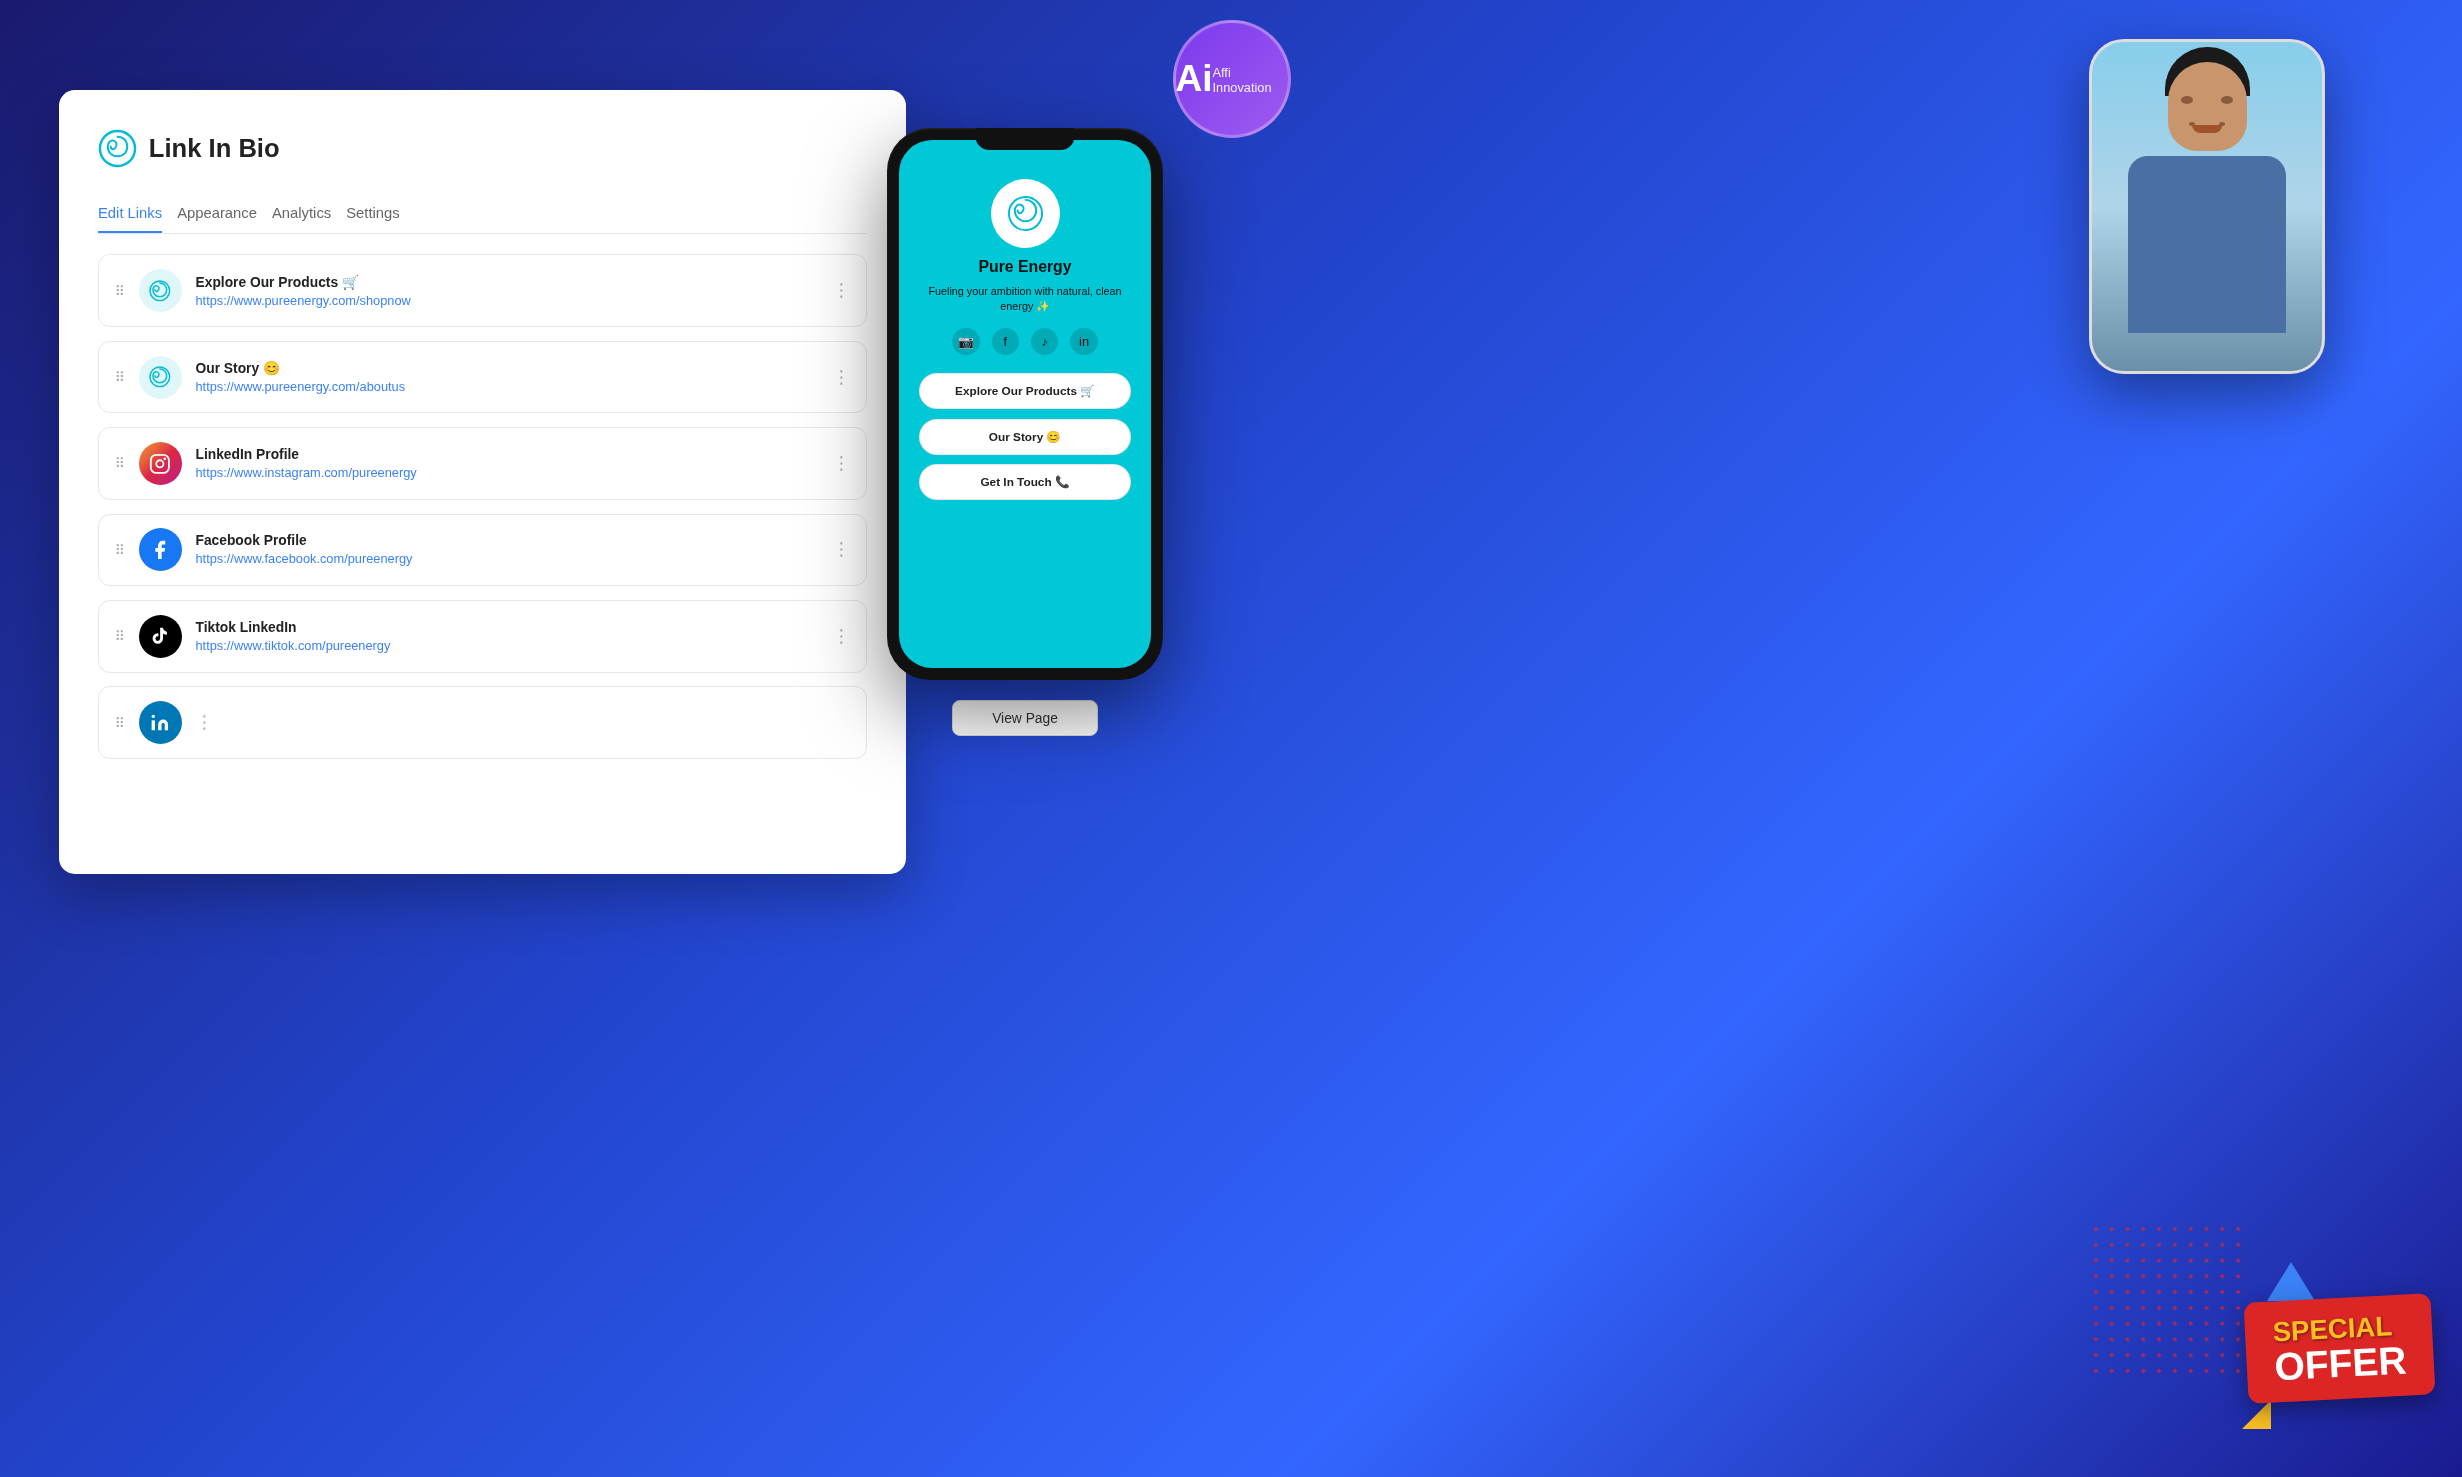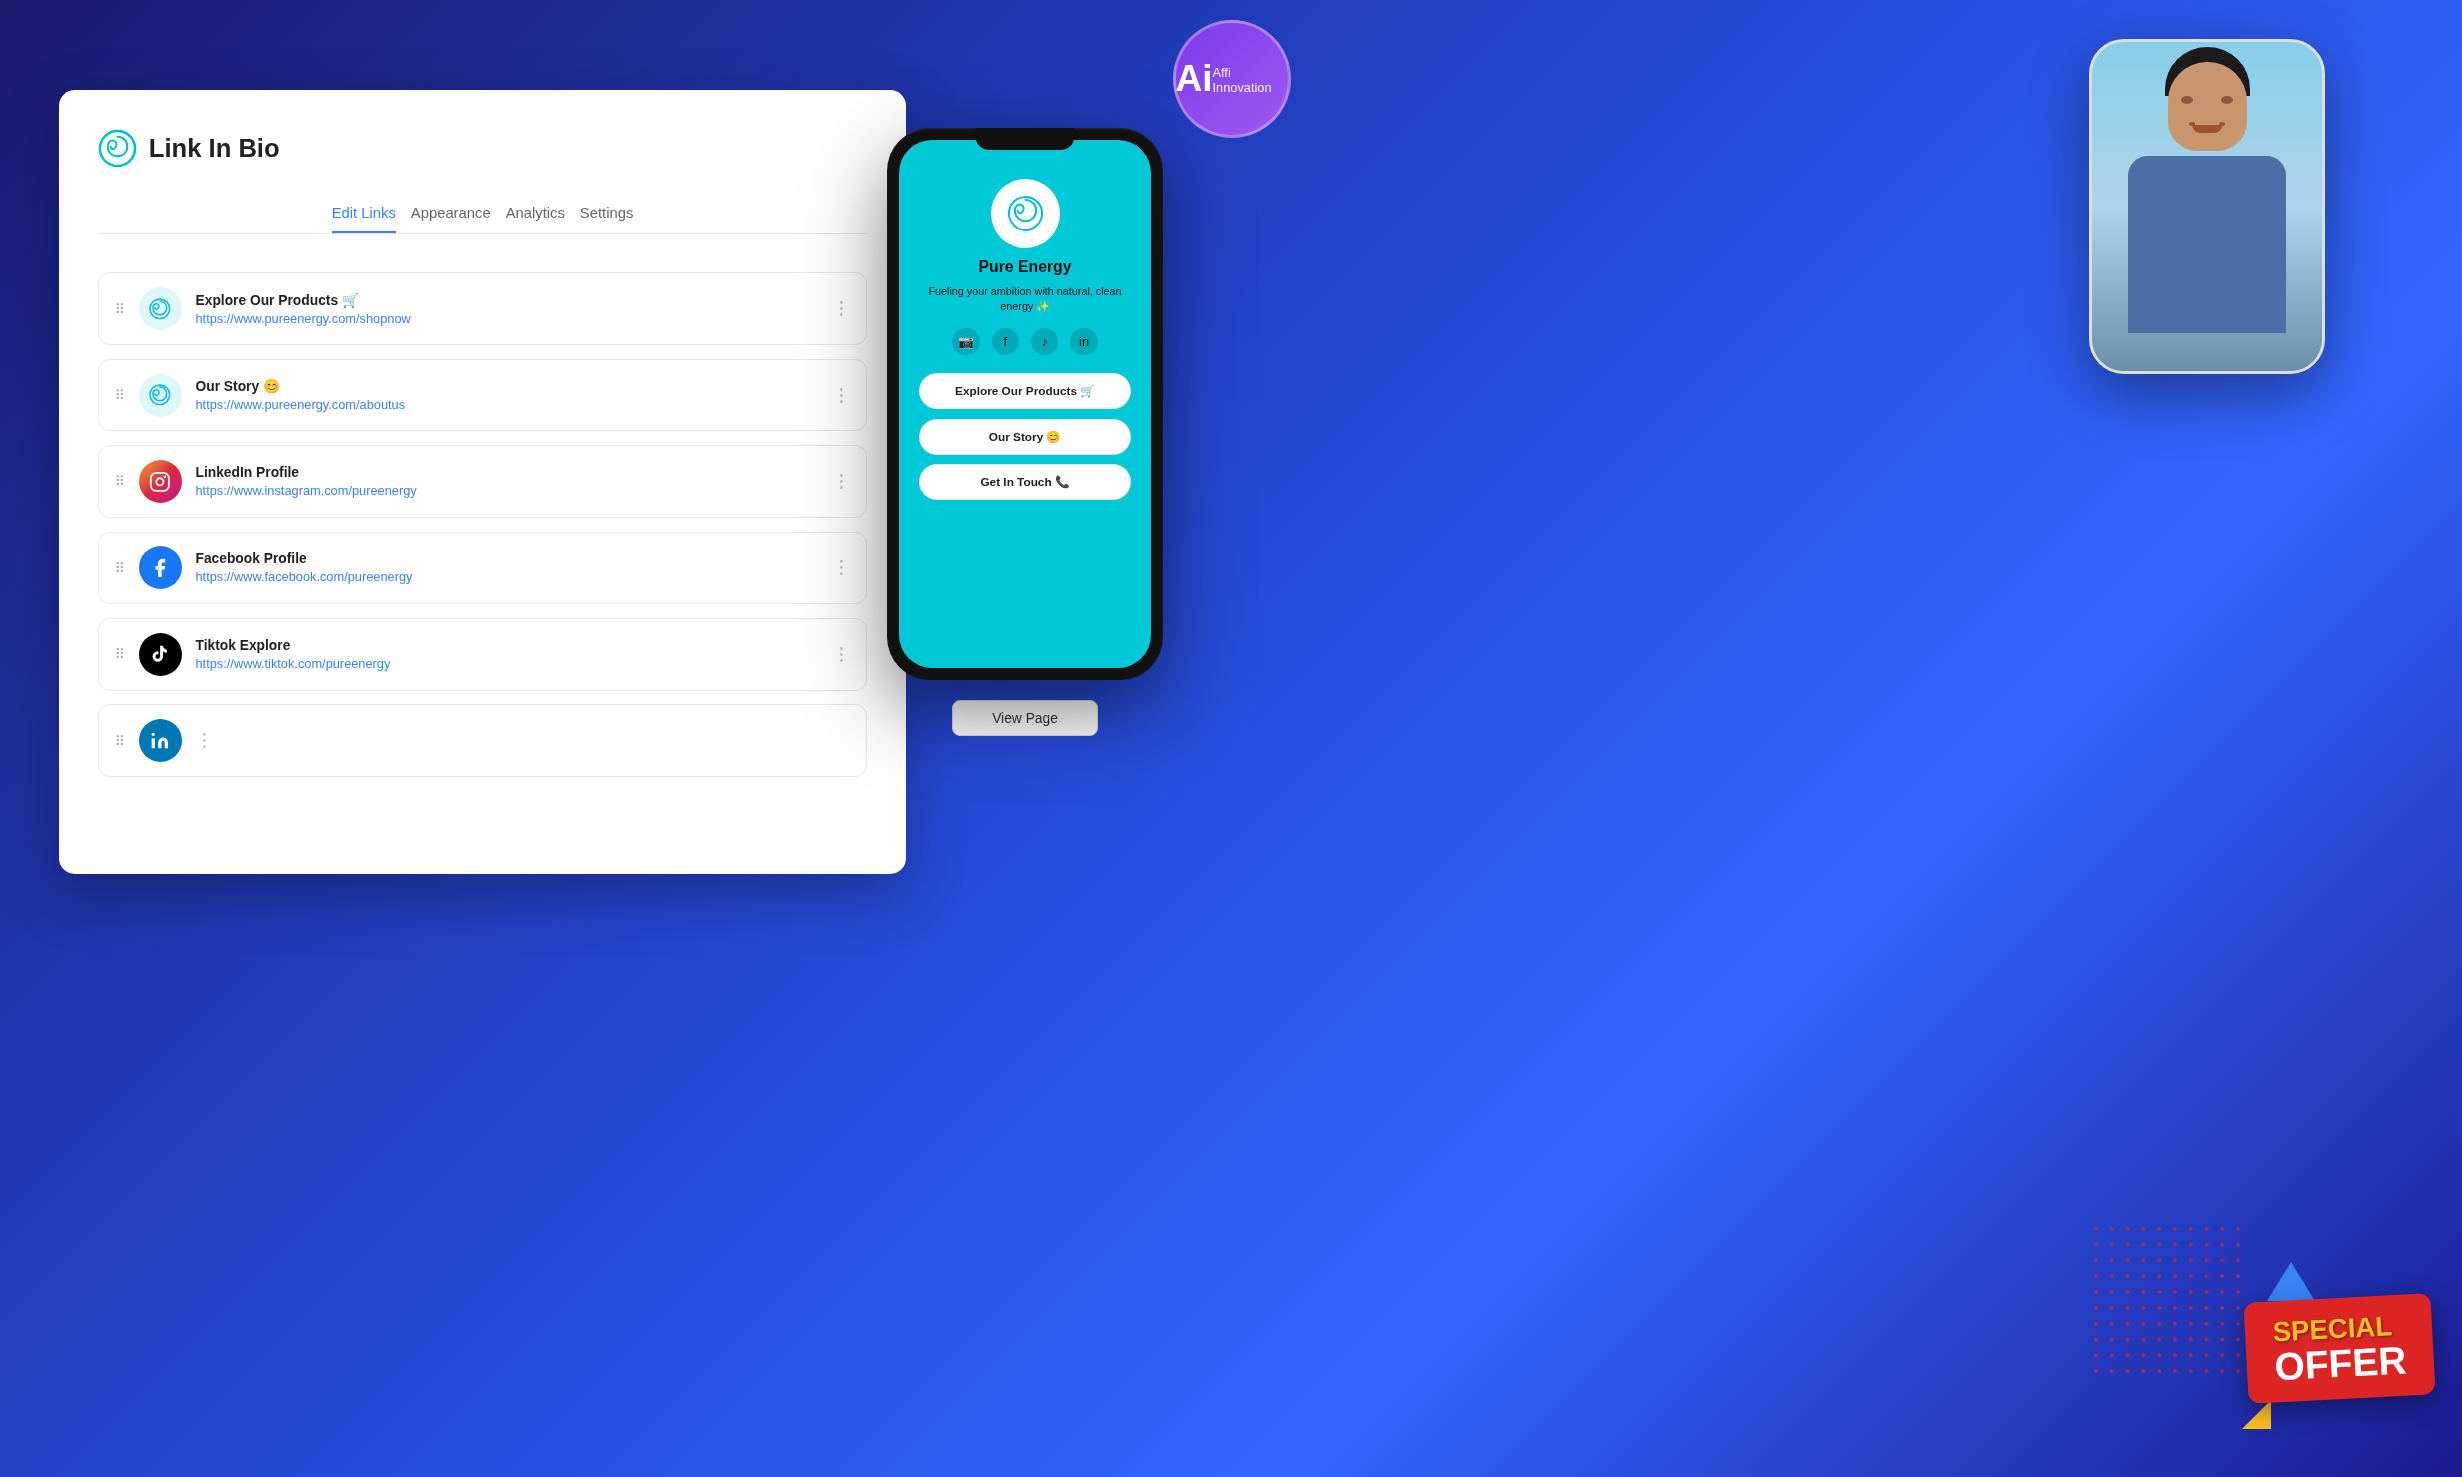--- a/index.html
+++ b/index.html
@@ -69,22 +69,21 @@
       font-size: 25.6px;
       font-weight: 600;
       color: #222;
     }
 
     
     .tabs {
       display: flex;
       gap: 15px;
       border-bottom: 1px solid #e5e7eb;
-      margin-bottom: 38px;
-      justify-content: center;
+      margin-bottom: 20px;
     }
     .tab {
       padding: 7.9px 0 9.9px;
       font-size: 14.8px;
       color: #666;
       cursor: pointer;
       border-bottom: 2px solid transparent;
     }
     .tab.active {
       color: #3b82f6;
@@ -451,21 +450,21 @@
   </div>
 
   <div class="link-row">
     <span class="drag-handle">⠿</span>
     <div class="link-icon tiktok">
       <svg width="19.7" height="19.7" viewBox="0 0 24 24" fill="white">
         <path d="M19.59 6.69a4.83 4.83 0 0 1-3.77-4.25V2h-3.45v13.67a2.89 2.89 0 0 1-2.88 2.5 2.89 2.89 0 0 1-2.89-2.89 2.89 2.89 0 0 1 2.89-2.89c.28 0 .54.04.79.1V9.01a6.33 6.33 0 0 0-.79-.05 6.34 6.34 0 0 0-6.34 6.34 6.34 6.34 0 0 0 6.34 6.34 6.34 6.34 0 0 0 6.33-6.34V9.21a8.16 8.16 0 0 0 4.77 1.52V7.28a4.85 4.85 0 0 1-1-.59z"></path>
       </svg>
     </div>
     <div class="link-content">
-      <div class="link-title">Tiktok Explore</div>
+      <div class="link-title">Tiktok LinkedIn</div>
       <div class="link-url">https://www.tiktok.com/pureenergy</div>
     </div>
     <span class="link-more">⋮</span>
   </div>
 
   <div class="link-row">
     <span class="drag-handle">⠿</span>
     <div class="link-icon linkedin">
       <svg width="19.7" height="19.7" viewBox="0 0 24 24" fill="white">
         <path d="M16 8a6 6 0 0 1 6 6v7h-4v-7a2 2 0 0 0-2-2 2 2 0 0 0-2 2v7h-4v-7a6 6 0 0 1 6-6z"></path>

